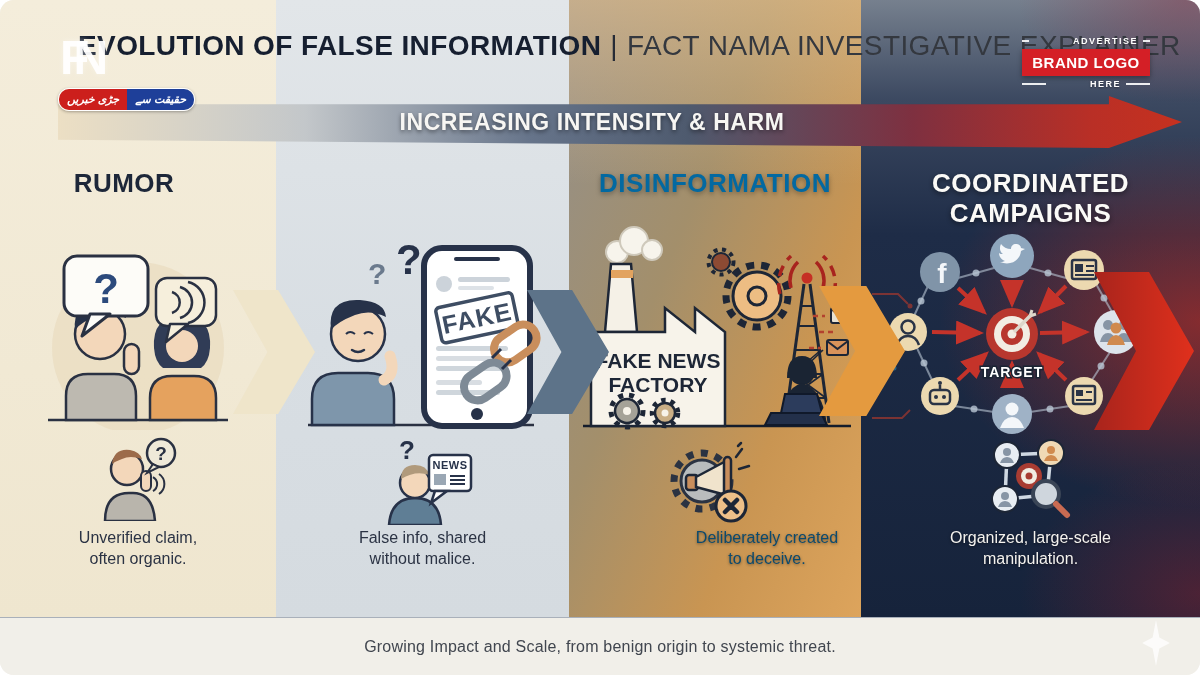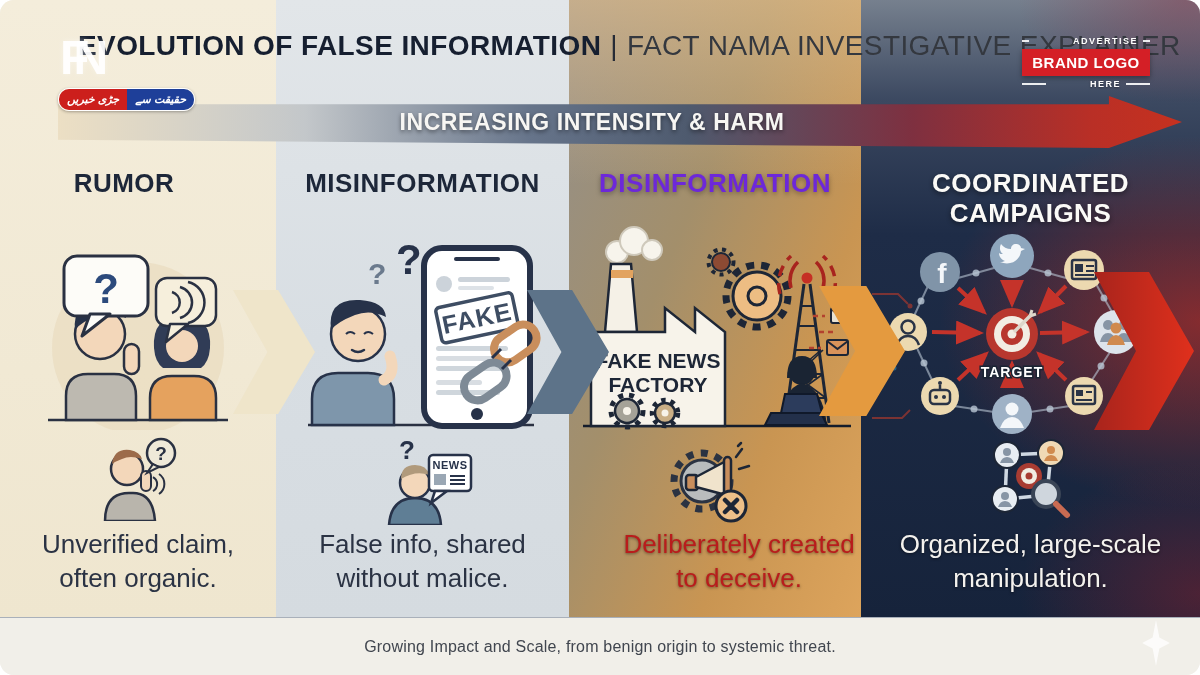--- a/index.html
+++ b/index.html
@@ -42,27 +42,27 @@
     background:linear-gradient(90deg,#ecdfc4 0%,#c3c7ca 22%,#66748a 42%,#4e5a6e 56%,#7e3040 76%,#b92f26 92%,#c6311f 100%);
     clip-path:polygon(0 16%,93.5% 16%,93.5% 0,100% 50%,93.5% 100%,0 84%);
     filter:drop-shadow(0 3px 4px rgba(0,0,0,.25));
     display:flex;align-items:center;justify-content:center;}
   .banner-label{font-size:23px;font-weight:800;letter-spacing:.6px;color:#f7f6f3;transform:translateX(-28px);text-shadow:0 2px 4px rgba(0,0,0,.45);}
 
   
   .stage-title{position:absolute;top:168px;z-index:6;text-align:center;font-size:26px;font-weight:800;letter-spacing:.5px;white-space:pre-line;line-height:1.17;}
   .st1{left:0;width:248px;color:#1d2739;}
   .st2{left:276px;width:293px;color:#1d2739;}
-  .st3{left:569px;width:292px;color:#6d28d9;text-shadow:0 2px 5px rgba(0,0,0,.35);}
+  .st3{left:569px;width:292px;color:#0369a1;text-shadow:0 2px 5px rgba(0,0,0,.35);}
   .st4{left:861px;width:339px;color:#fbfaf7;text-shadow:0 2px 5px rgba(0,0,0,.45);}
 
-  .stage-caption{position:absolute;top:527px;z-index:6;text-align:center;font-size:26px;font-weight:500;line-height:1.32;white-space:pre-line;}
+  .stage-caption{position:absolute;top:527px;z-index:6;text-align:center;font-size:16px;font-weight:500;line-height:1.32;white-space:pre-line;}
   .sc1{left:0;width:276px;color:#2b3344;}
   .sc2{left:276px;width:293px;color:#2b3344;}
-  .sc3{left:569px;width:340px;color:#b91c1c;text-shadow:0 1px 3px rgba(0,0,0,.45);}
+  .sc3{left:597px;width:340px;color:#0c4a6e;text-shadow:0 1px 3px rgba(0,0,0,.45);}
   .sc4{left:861px;width:339px;color:#f4f2ee;text-shadow:0 1px 3px rgba(0,0,0,.5);}
 
   
   .chev{position:absolute;z-index:6;clip-path:polygon(0% 0%,55% 0%,100% 50%,55% 100%,0% 100%,42% 50%);}
   .chevA{left:233px;top:290px;width:82px;height:124px;background:#efe5ca;filter:drop-shadow(2px 3px 4px rgba(0,0,0,.18));}
   .chevB{left:527px;top:290px;width:82px;height:124px;background:#5d7389;filter:drop-shadow(2px 3px 4px rgba(0,0,0,.25));}
   .chevC{left:819px;top:286px;width:86px;height:130px;background:#e49a3f;filter:drop-shadow(0 0 3px rgba(255,244,220,.65));}
   .chevD{left:1094px;top:272px;width:100px;height:158px;background:linear-gradient(90deg,#a8241c,#e0301c);filter:drop-shadow(0 0 18px rgba(255,70,45,.85));}
 
   
@@ -110,21 +110,20 @@
       <span class="small-txt">HERE</span>
       <span class="hline"></span>
     </div>
   </div>
 
   <div class="banner">
     <span class="banner-label">INCREASING INTENSITY &amp; HARM</span>
   </div>
 
   <div class="stage-title st1">RUMOR</div>
-  <div class="stage-title st2">MISINFORMATION</div>
   <div class="stage-title st3">DISINFORMATION</div>
   <div class="stage-title st4">COORDINATED
 CAMPAIGNS</div>
 
   <svg class="illus" style="left:20px;top:230px;" width="236" height="200" viewBox="0 0 236 200">
     <circle cx="118" cy="118" r="86" fill="#e9dcc0" opacity="0.75"></circle>
     <line x1="28" y1="190" x2="208" y2="190" stroke="#2a3142" stroke-width="2.5"></line>
 
     <path d="M46,190 v-24 q0,-22 22,-22 h26 q22,0 22,22 v24 z" fill="#bdb9b0" stroke="#2a3142" stroke-width="2.5"></path>
     <circle cx="80" cy="104" r="25" fill="#f3d7ba" stroke="#2a3142" stroke-width="2.5"></circle>

